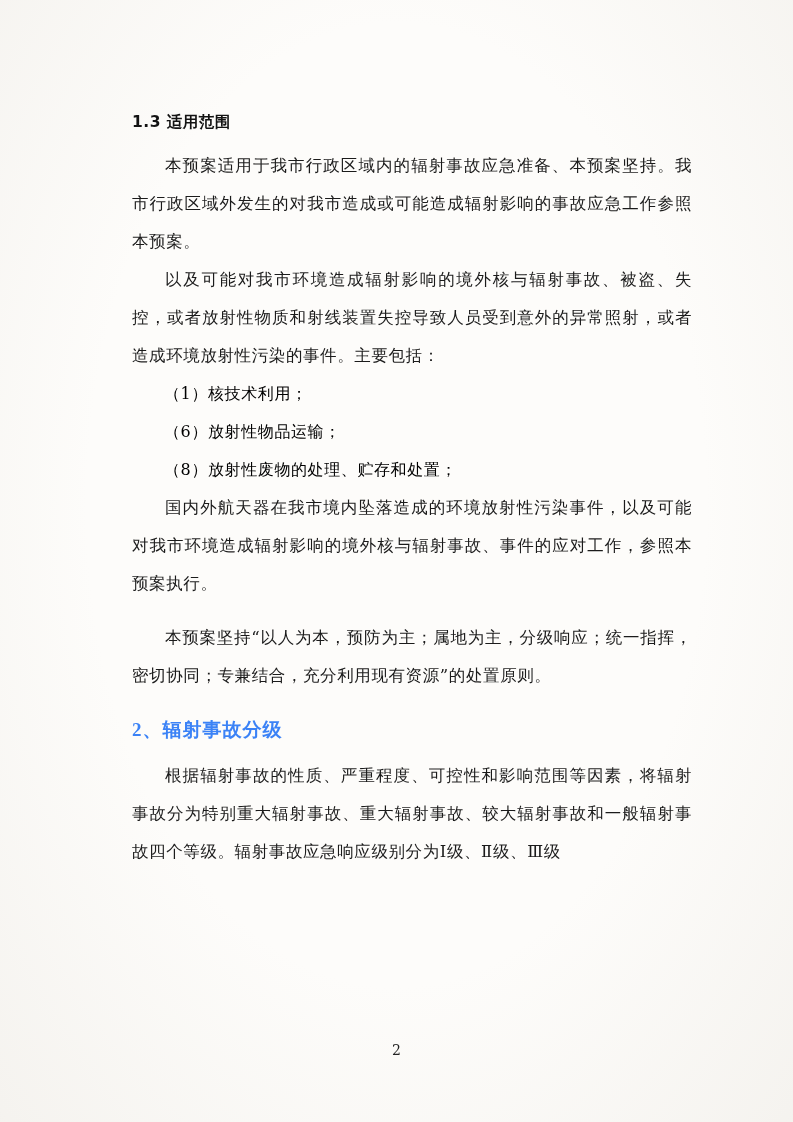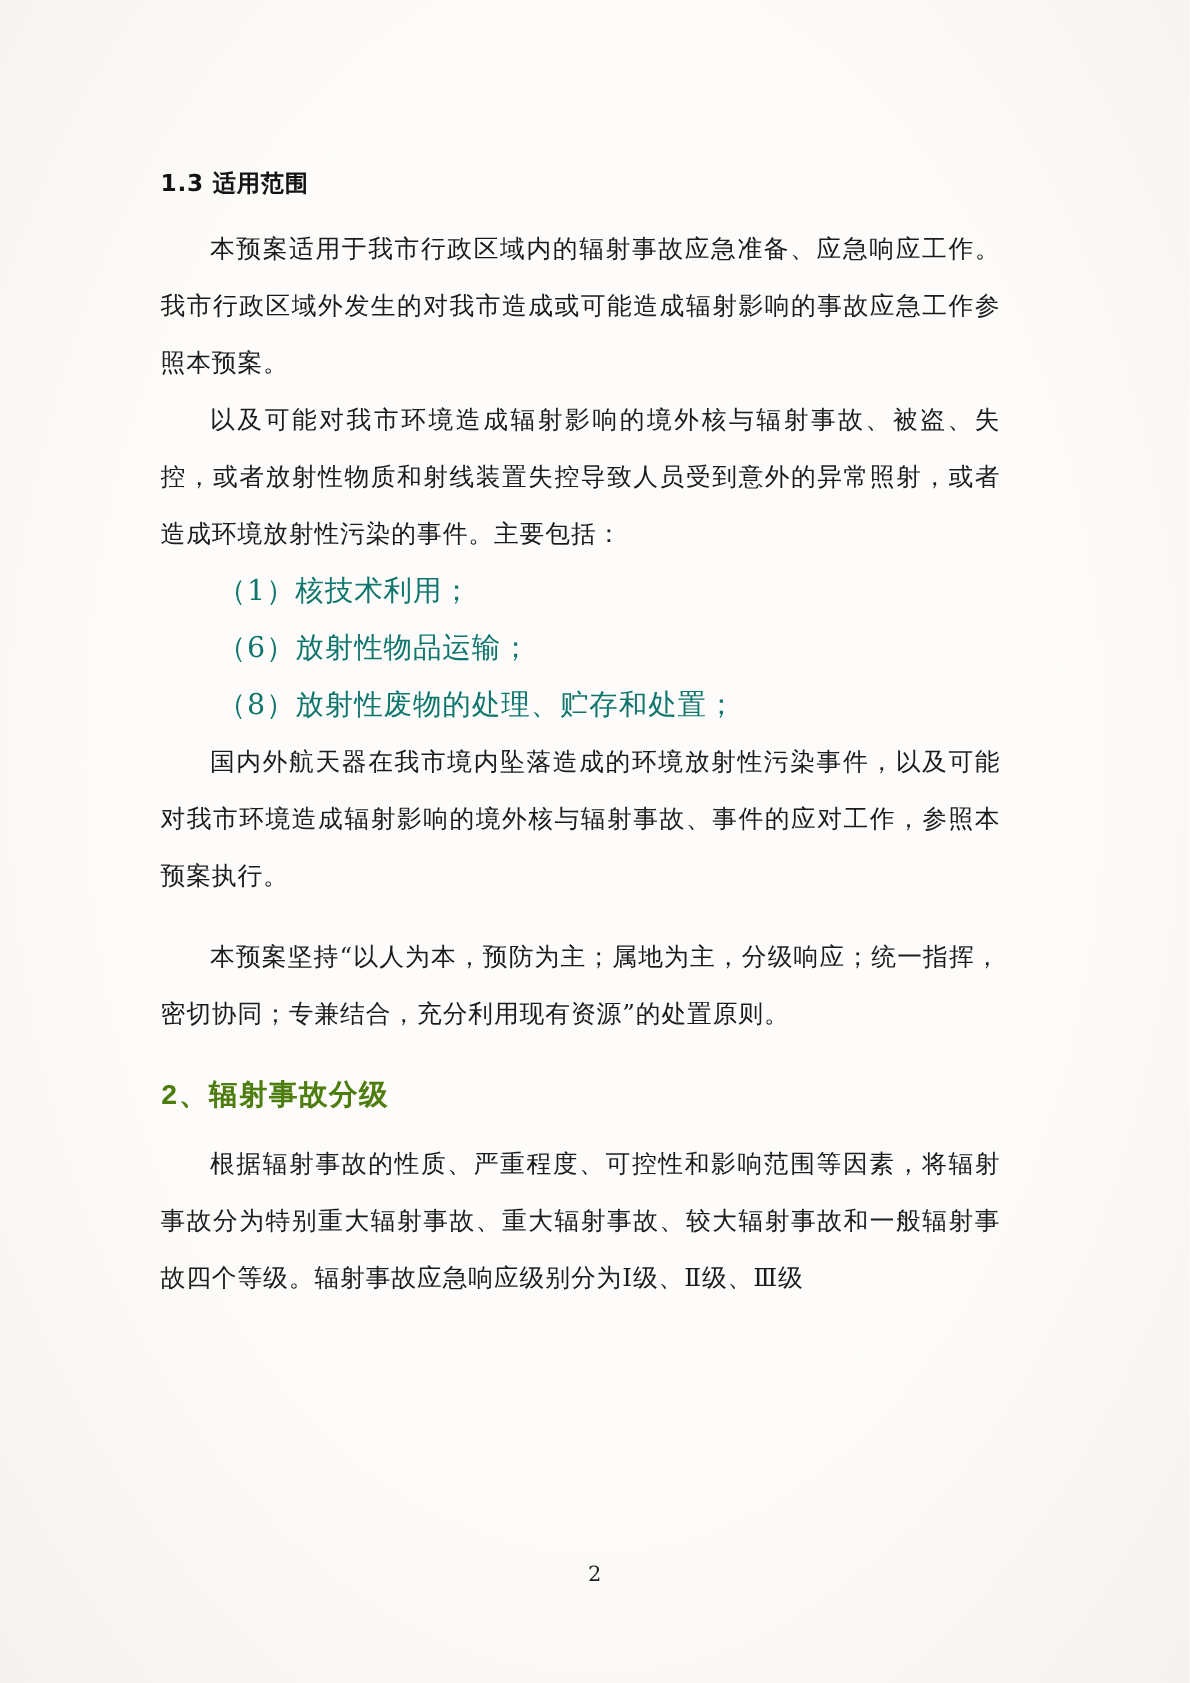--- a/index.html
+++ b/index.html
@@ -23,56 +23,56 @@
   
   .paper-tex {
     position: absolute;
     inset: 0;
     background:
       radial-gradient(ellipse at 50% 45%, rgba(255,255,255,0) 55%, rgba(220,215,205,0.25) 100%);
     pointer-events: none;
   }
   .content {
     position: absolute;
-    left: 107px;
+    left: 132px;
     top: 112px;
     width: 560px;
   }
   h2.sec {
     font-family: "DejaVu Sans", "Liberation Sans", sans-serif;
     font-size: 15.5px;
     font-weight: bold;
     margin: 0 0 14px 0;
     letter-spacing: 0.5px;
     color: #131313;
   }
   h2.sec-major {
-    font-family: Liberation Mono, monospace;
+    font-family: Liberation Serif, serif;
     font-size: 19px;
     font-weight: bold;
     margin: 0 0 14px 0;
     letter-spacing: 1px;
-    color: #4d7c0f;
+    color: #3b82f6;
   }
   p.para {
     font-size: 16.5px;
     line-height: 38px;
     margin: 0;
     text-align: justify;
     text-indent: 2em;
     letter-spacing: 0.6px;
     color: #1b1b1b;
   }
   p.item {
-    font-size: 19px;
+    font-size: 16px;
     line-height: 38px;
     margin: 0;
     text-indent: 2em;
     letter-spacing: 0.6px;
-    color: #0f766e;
+    color: #000000;
   }
   .block {
     margin-bottom: 0px;
   }
   .gap-before-head {
     height: 16px;
   }
   .gap-before-head-major {
     height: 22px;
   }
@@ -90,21 +90,21 @@
 </head>
 <body>
 
 <div class="page">
   <div class="paper-tex"></div>
 
   <div class="content">
 
     <div class="block">
       <h2 class="sec">1.3 适用范围</h2>
-      <p class="para">本预案适用于我市行政区域内的辐射事故应急准备、应急响应工作。我市行政区域外发生的对我市造成或可能造成辐射影响的事故应急工作参照本预案。</p>
+      <p class="para">本预案适用于我市行政区域内的辐射事故应急准备、本预案坚持。我市行政区域外发生的对我市造成或可能造成辐射影响的事故应急工作参照本预案。</p>
       <p class="para">以及可能对我市环境造成辐射影响的境外核与辐射事故、被盗、失控，或者放射性物质和射线装置失控导致人员受到意外的异常照射，或者造成环境放射性污染的事件。主要包括：</p>
       <p class="item">（1）核技术利用；</p>
       <p class="item">（6）放射性物品运输；</p>
       <p class="item">（8）放射性废物的处理、贮存和处置；</p>
       <p class="para">国内外航天器在我市境内坠落造成的环境放射性污染事件，以及可能对我市环境造成辐射影响的境外核与辐射事故、事件的应对工作，参照本预案执行。</p>
     </div>
 
     <div class="gap-before-head"></div>
 
     <div class="block">

